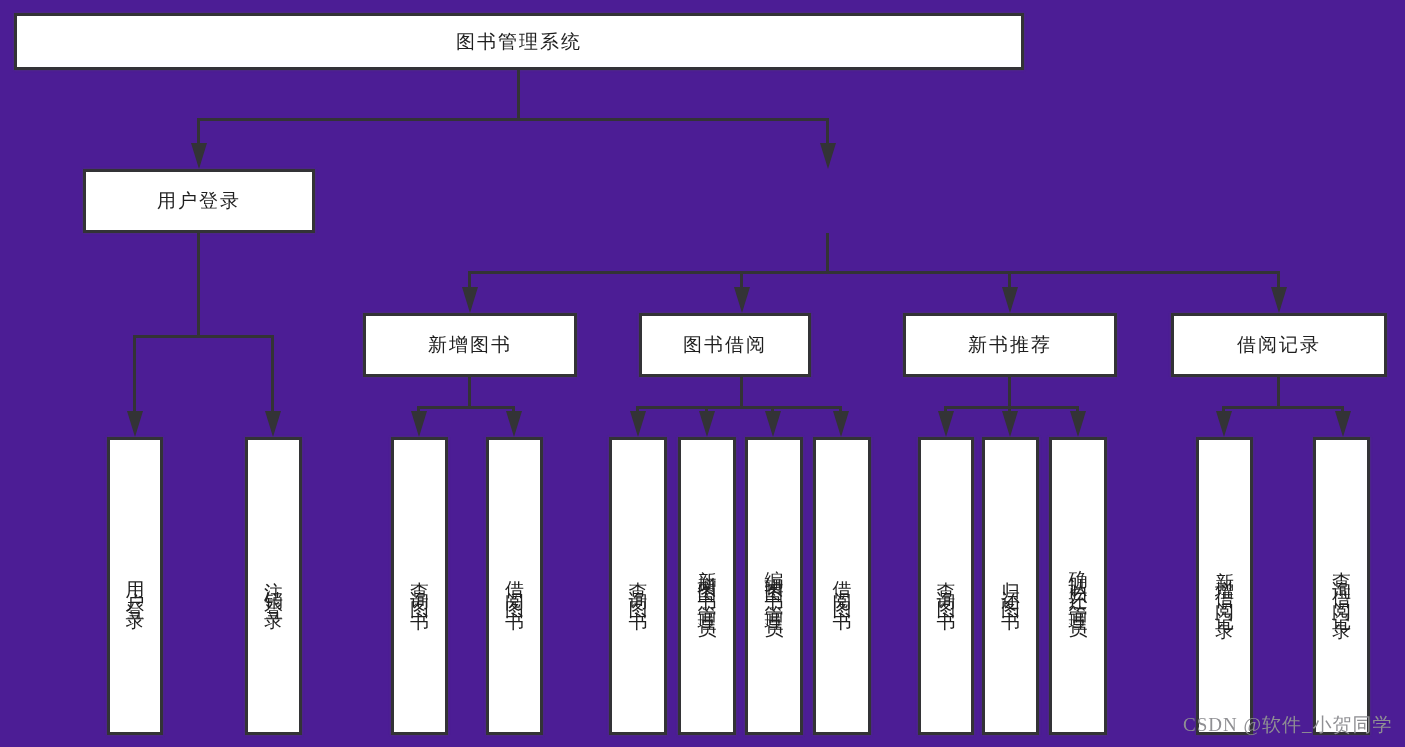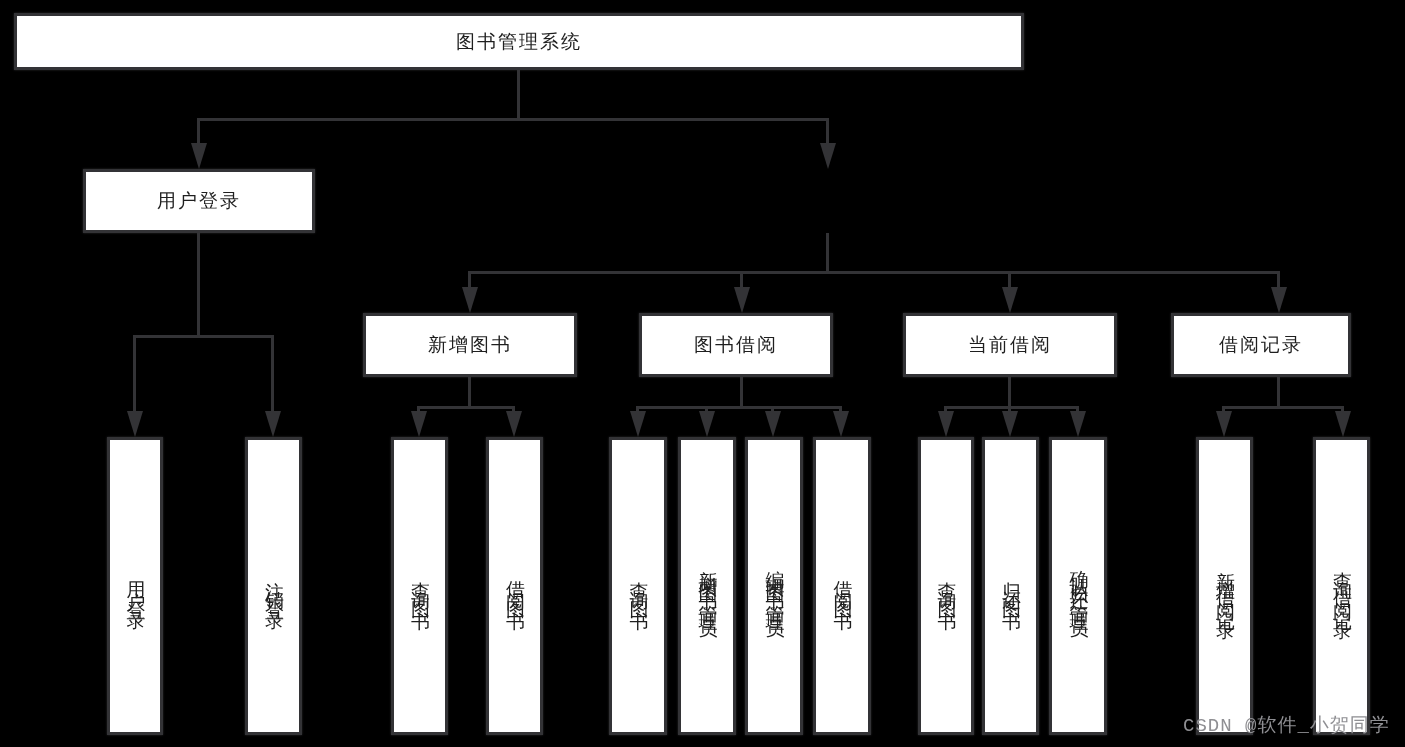--- a/index.html
+++ b/index.html
@@ -1,20 +1,20 @@
 <!DOCTYPE html>
 <html><head>
 <meta charset="utf-8">
 <style>
   html,body{margin:0;padding:0;background:#fff;}
   .canvas{
     position:relative;
     width:1405px;height:747px;
-    background:#000000;
-    font-family:Liberation Mono, monospace;
+    background:#4c1d95;
+    font-family:Liberation Serif, serif;
     overflow:hidden;
   }
   .box{
     position:absolute;
     background:#fff;
     border:3px solid #333336;
     box-sizing:border-box;
     display:flex;align-items:center;justify-content:center;
     font-size:19px;color:#1f1f1f;
     letter-spacing:2px;
@@ -84,27 +84,27 @@
   <div class="vline" style="left:1008px;top:271px;height:18px;"></div>
   <div class="vline" style="left:1277px;top:271px;height:18px;"></div>
   <div class="arrow" style="left:462px;top:287px;"></div>
   <div class="arrow" style="left:734px;top:287px;"></div>
   <div class="arrow" style="left:1002px;top:287px;"></div>
   <div class="arrow" style="left:1271px;top:287px;"></div>
 
   <div class="box" style="left:363px;top:313px;width:214px;height:64px;">
     <span>新增图书</span>
   </div>
-  <div class="box" style="left:639px;top:313px;width:194px;height:64px;">
+  <div class="box" style="left:639px;top:313px;width:172px;height:64px;">
     <span>图书借阅</span>
   </div>
   <div class="box" style="left:903px;top:313px;width:214px;height:64px;">
-    <span>当前借阅</span>
+    <span>新书推荐</span>
   </div>
-  <div class="box" style="left:1171px;top:313px;width:180px;height:64px;">
+  <div class="box" style="left:1171px;top:313px;width:216px;height:64px;">
     <span>借阅记录</span>
   </div>
 
   <div class="vline" style="left:468px;top:377px;height:29px;"></div>
   <div class="hline" style="left:417px;top:406px;width:98px;"></div>
   <div class="vline" style="left:417px;top:406px;height:8px;"></div>
   <div class="vline" style="left:512px;top:406px;height:8px;"></div>
   <div class="arrow" style="left:411px;top:411px;"></div>
   <div class="arrow" style="left:506px;top:411px;"></div>
 

